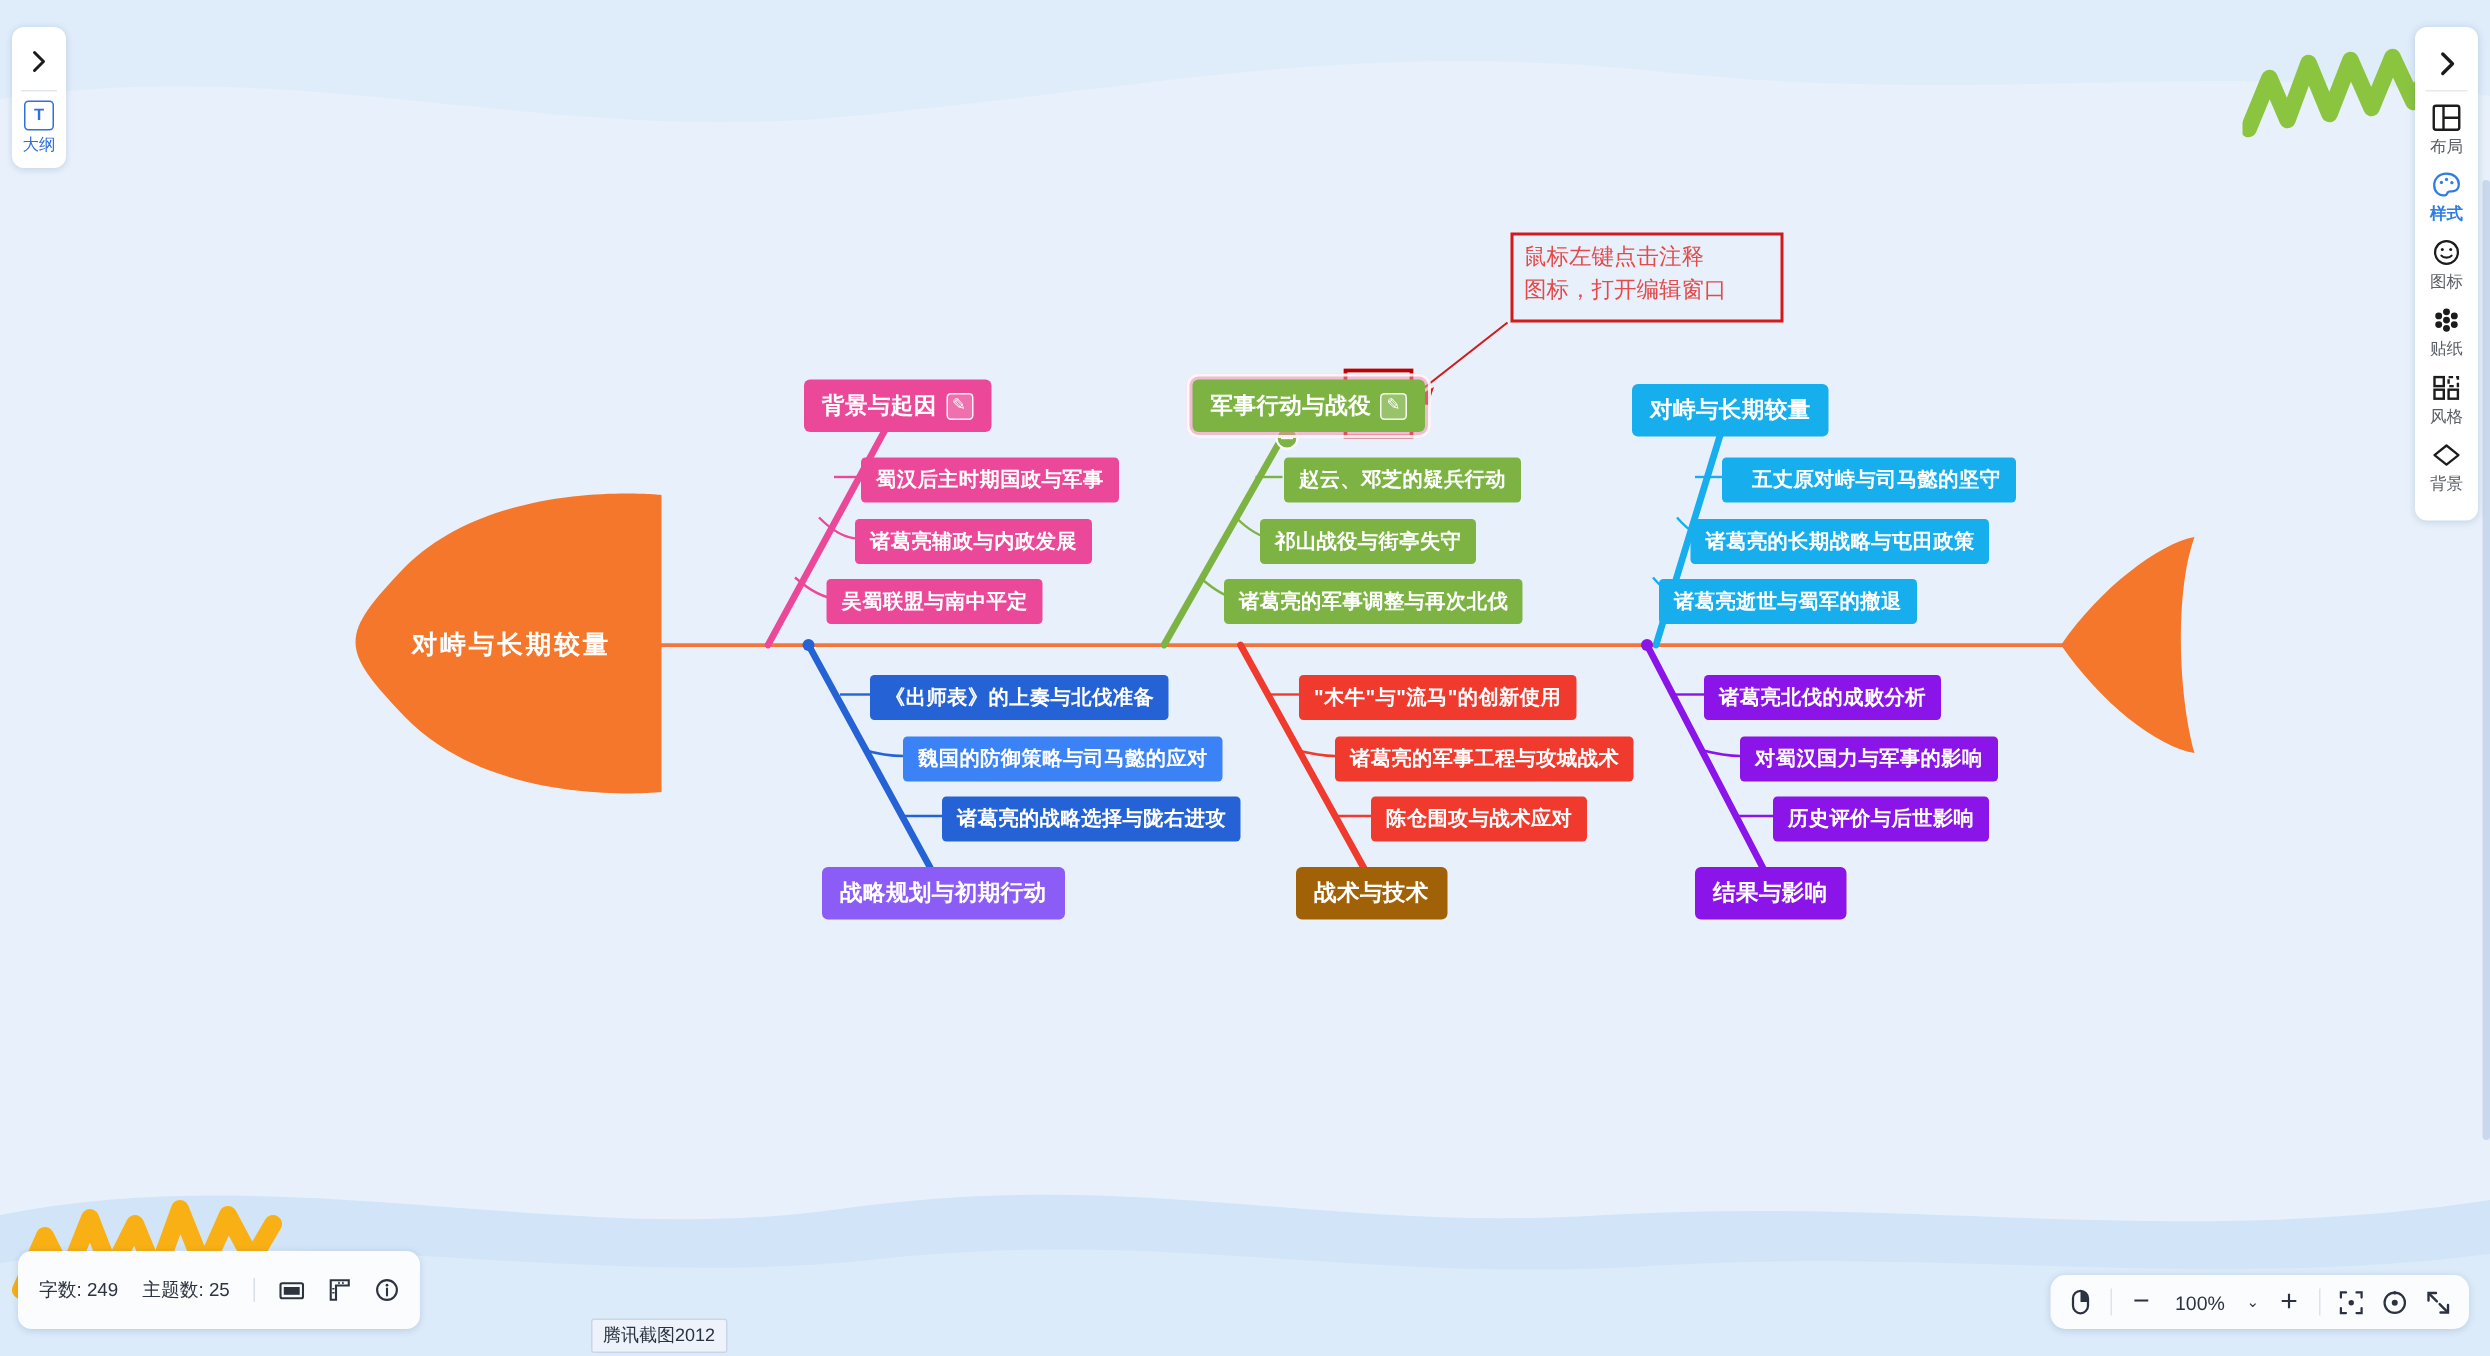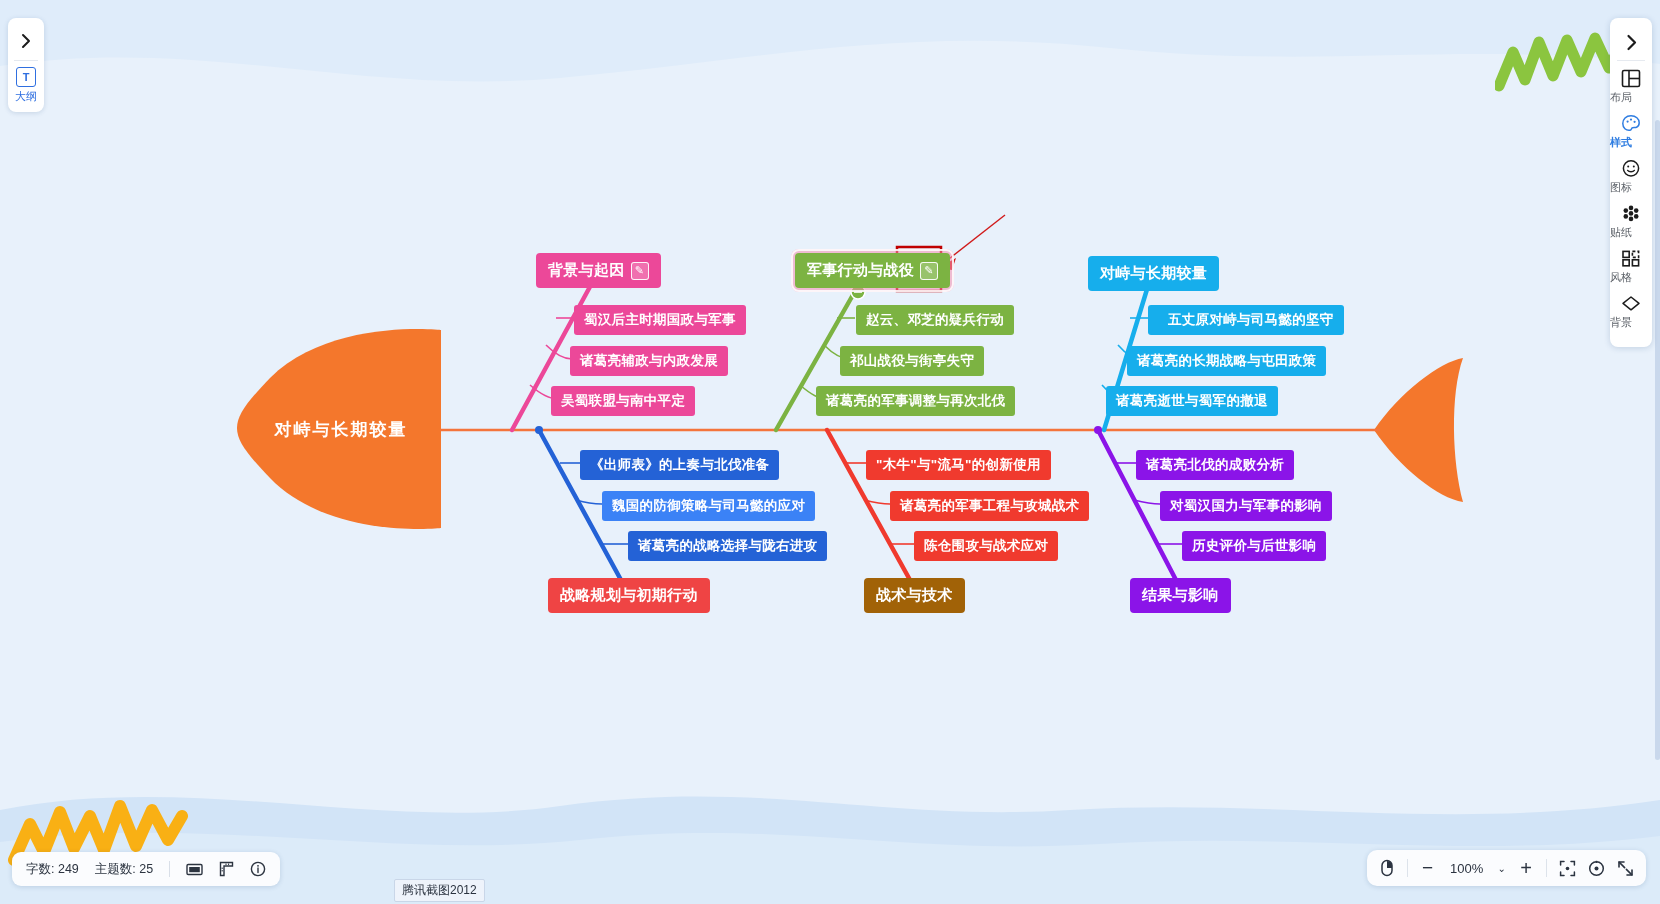--- a/index.html
+++ b/index.html
@@ -61,21 +61,21 @@
     padding: 6px 0 10px 0;
     display: flex; flex-direction: column; align-items: center;
   }
   .rp-chevron {
     width: 34px; height: 36px;
     display: flex; align-items: center; justify-content: center;
     font-size: 18px; color: #2b2b2b; cursor: pointer;
   }
   .rp-sep { width: 28px; height: 1px; background: #e6eaf0; margin: 0 0 6px; }
   .rp-item {
-    display: flex; flex-direction: column; 
+    display: flex; flex-direction: column; align-items: center;
     cursor: pointer; margin-bottom: 7px; width: 100%;
   }
   .rp-ico { height: 22px; display: flex; align-items: center; justify-content: center; }
   .rp-label { font-size: 11px; color: #5a5f66; margin-top: 1px; }
   .rp-item.active .rp-label { color: #2f7de1; font-weight: bold; }
 
   
   #canvas { position: absolute; left: 0; top: 0; width: 1660px; height: 904px; }
   .node {
     position: absolute;
@@ -120,21 +120,21 @@
     border: 2px solid #d11a1a;
     background: rgba(232,241,251,0);
     color: #e44a4a;
     font-family: "Liberation Serif", "DejaVu Serif", serif;
     font-size: 15px; line-height: 1.45;
   }
 
   
   .status-bar {
     position: absolute; left: 12px; bottom: 18px;
-    height: 34px; background: #fbfcfe;
+    height: 52px; background: #fbfcfe;
     border-radius: 9px;
     box-shadow: 0 1px 5px rgba(20,60,110,.16);
     display: flex; align-items: center; padding: 0 14px; gap: 16px;
   }
   .sb-text { font-size: 12.5px; color: #2c3440; white-space: nowrap; }
   .sb-div { width: 1px; height: 16px; background: #d9dfe8; }
   .sb-ico { cursor: pointer; display: flex; align-items: center; }
 
   
   .zoom-bar {
@@ -275,21 +275,21 @@
   <div class="node" style="left:1148px; top:305px; background:#16aeec;padding-left:20px;">
     <span>五丈原对峙与司马懿的坚守</span>
   </div>
   <div class="node" style="left:1127px; top:346px; background:#16aeec;">
     <span>诸葛亮的长期战略与屯田政策</span>
   </div>
   <div class="node" style="left:1106px; top:386px; background:#16aeec;">
     <span>诸葛亮逝世与蜀军的撤退</span>
   </div>
 
-  <div class="node main" style="left:548px; top:578px; background:#ef4444;">
+  <div class="node main" style="left:548px; top:578px; background:#8b5cf6;">
     <span>战略规划与初期行动</span>
   </div>
   <div class="node" style="left:580px; top:450px; background:#2462d6;">
     <span>《出师表》的上奏与北伐准备</span>
   </div>
   <div class="node" style="left:602px; top:491px; background:#3b82f6;">
     <span>魏国的防御策略与司马懿的应对</span>
   </div>
   <div class="node" style="left:628px; top:531px; background:#2462d6;">
     <span>诸葛亮的战略选择与陇右进攻</span>
@@ -314,20 +314,24 @@
   <div class="node" style="left:1136px; top:450px; background:#8b14e8;text-align:right;">
     <span>诸葛亮北伐的成败分析</span>
   </div>
   <div class="node" style="left:1160px; top:491px; background:#8b14e8;">
     <span>对蜀汉国力与军事的影响</span>
   </div>
   <div class="node" style="left:1182px; top:531px; background:#8b14e8;">
     <span>历史评价与后世影响</span>
   </div>
 
+  <div class="annot-box">
+    <div>鼠标左键点击注释</div>
+    <div>图标，打开编辑窗口</div>
+  </div>
 
   <div class="left-panel">
     <div class="lp-chevron">
       <svg width="12" height="16" viewBox="0 0 12 16">
         <path d="M3,2 L9,8 L3,14" stroke="#1c1c1c" stroke-width="2" fill="none" stroke-linecap="round" stroke-linejoin="round"></path>
       </svg>
     </div>
     <div class="lp-sep"></div>
     <div class="lp-item">
       <div class="lp-icon-box">T</div>

